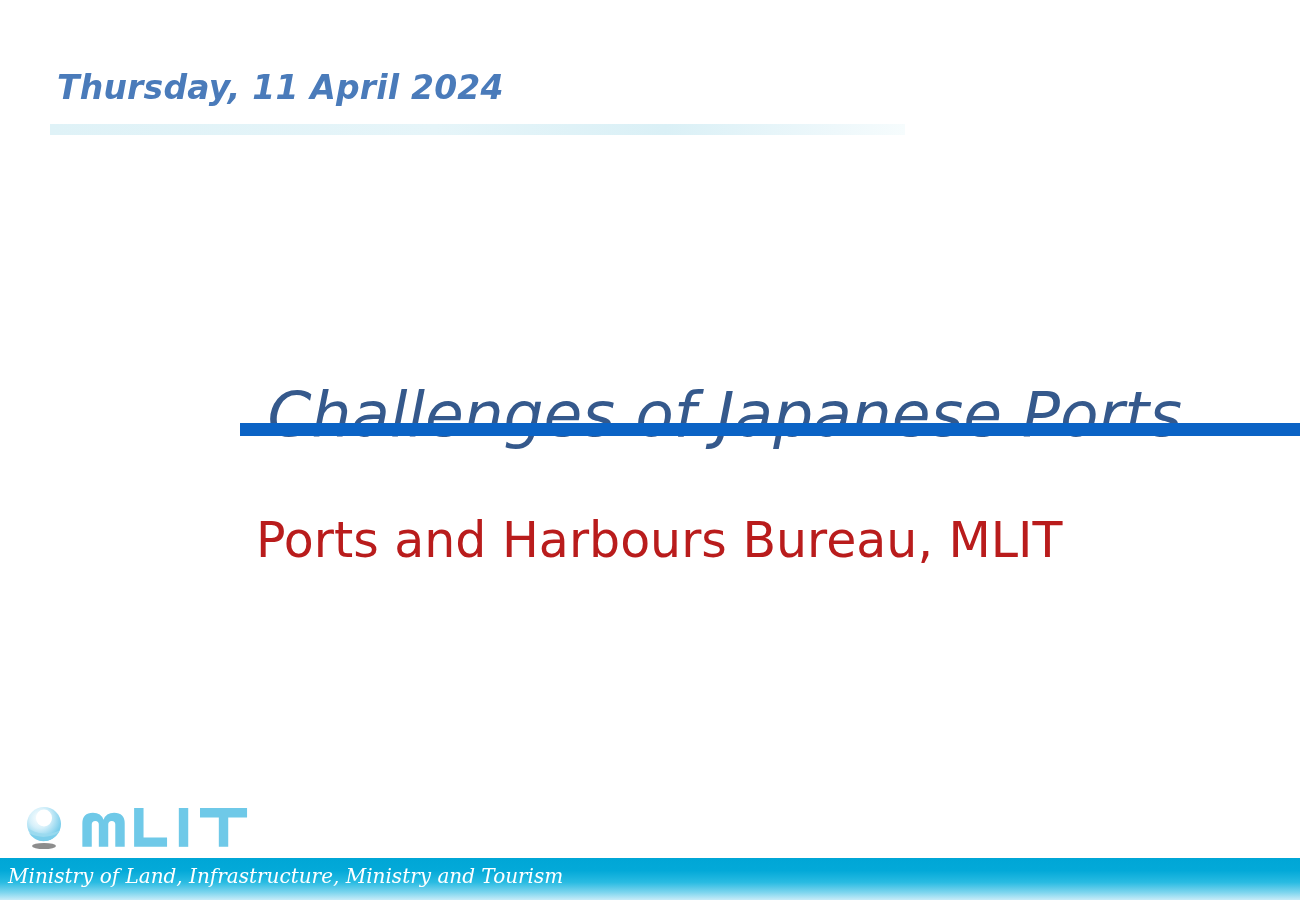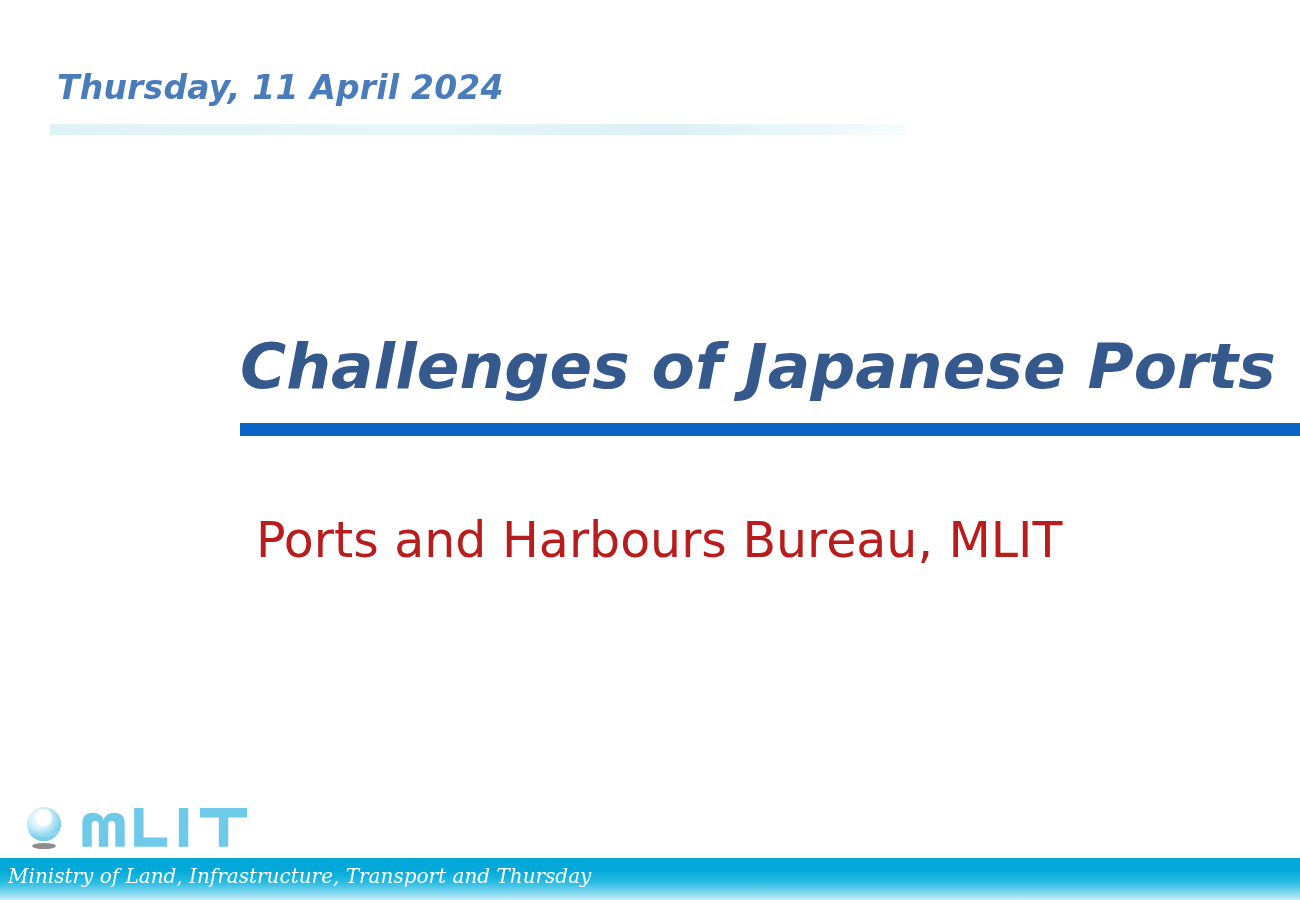--- a/index.html
+++ b/index.html
@@ -49,25 +49,26 @@
     left: 240px;
     top: 330px;
     width: 1060px;
   }
   #title-text {
     display: block;
     text-align: right;
     padding-right: 118px;
     font-family: "DejaVu Sans", sans-serif;
     font-size: 63px;
-    font-weight: bold;
+    font-weight: normal;
     font-style: italic;
     color: #35598c;
     line-height: 1.18;
     white-space: nowrap;
+    margin-top: 48px;
   }
   #title-rule {
     position: absolute;
     left: 240px;
     top: 423px;
     width: 1060px;
     height: 13px;
     background: #0b63c5;
   }
 
@@ -183,15 +184,15 @@
         <path d="M46 0 L54 0 L54 25 L74 25 L74 33 L46 33 Z"></path>
 
         <path d="M84 0 L92 0 L92 33 L84 33 Z"></path>
 
         <path d="M102 0 L142 0 L142 8 L126 8 L126 33 L118 33 L118 8 L102 8 Z"></path>
       </g>
     </svg>
   </div>
 
   <div id="footer-bar"></div>
-  <div id="footer-text">Ministry of Land, Infrastructure, Transport and Thursday</div>
+  <div id="footer-text">Ministry of Land, Infrastructure, Ministry and Tourism</div>
 
 </div>
 
 </body></html>

